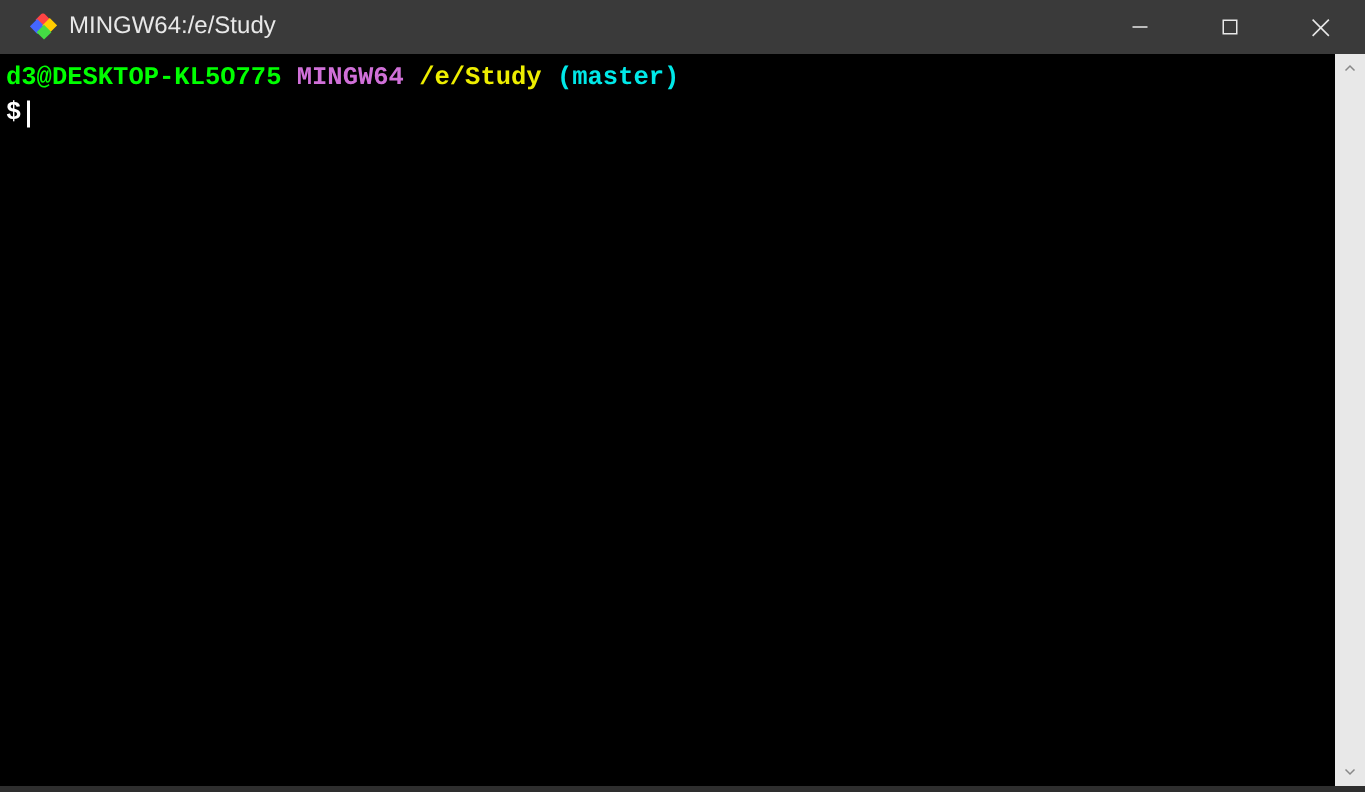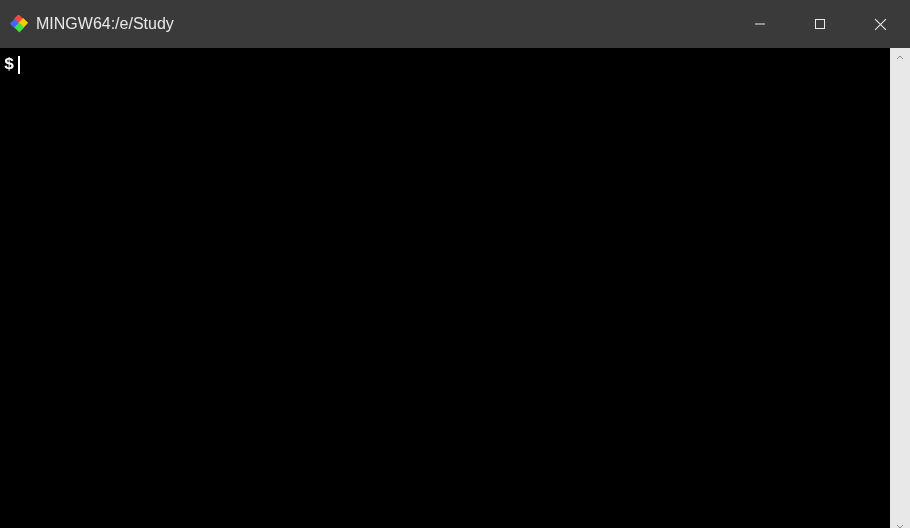--- a/index.html
+++ b/index.html
@@ -8,26 +8,26 @@
       box-sizing: border-box;
     }
     body {
       width: 910px;
       height: 528px;
       font-family: 'Segoe UI', Tahoma, sans-serif;
       background: #2e2e2e;
       overflow: hidden;
     }
     .title-bar {
-      height: 48px;
+      height: 36px;
       background: #3a3a3a;
       display: flex;
       align-items: center;
       justify-content: space-between;
-      padding-left: 10px;
+      padding-left: 20px;
       color: #e8e8e8;
       font-size: 16px;
     }
     .title-left {
       display: flex;
       align-items: center;
       gap: 8px;
     }
     .app-icon {
       width: 18px;
@@ -148,20 +148,21 @@
       <svg width="13" height="13" viewBox="0 0 12 12">
           <line x1="1" y1="1" x2="11" y2="11"></line>
           <line x1="11" y1="1" x2="1" y2="11"></line>
         </svg>
     </div>
   </div>
 </div>
 
 <div class="terminal-area">
   <div class="terminal-content">
+    <div class="prompt-line1"><span class="user-host">d3@DESKTOP-KL5O775</span> <span class="mingw">MINGW64</span> <span class="path">/e/Study</span> <span class="branch">(master)</span></div>
     <div class="prompt-line2">
       <span>$</span>
       <span class="cursor"></span>
     </div>
   </div>
   <div class="scrollbar">
     <div class="scroll-arrow up">
       <svg width="10" height="10" viewBox="0 0 10 10">
           <path d="M 2 6 L 5 3 L 8 6" fill="none" stroke="#888" stroke-width="1"></path>
         </svg>

